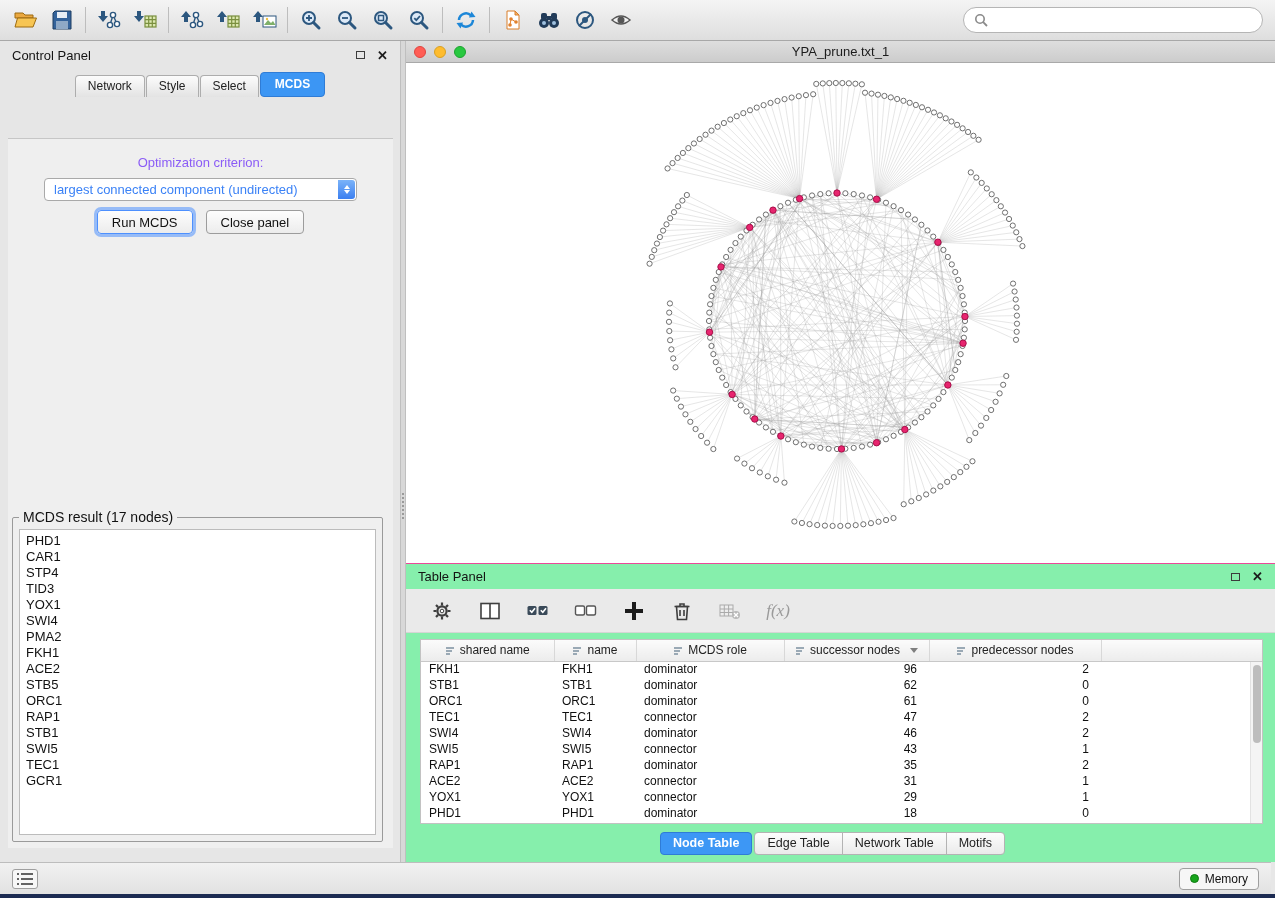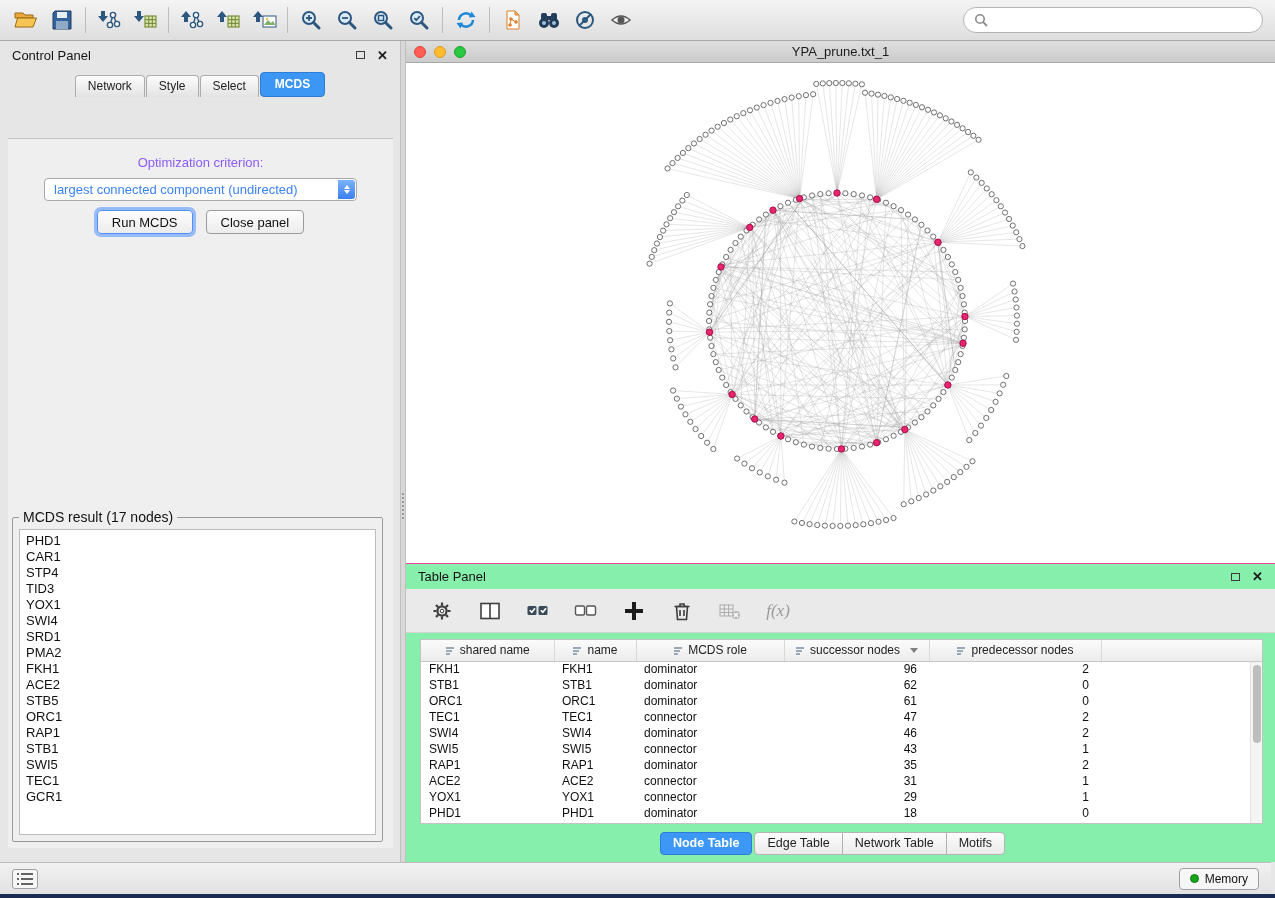--- a/index.html
+++ b/index.html
@@ -260,21 +260,20 @@
       </div>
       <fieldset class="result-box">
         <legend>MCDS result (17 nodes)</legend>
         <div class="result-list" id="mcds-list">
             <div class="result-item">PHD1</div>
             <div class="result-item">CAR1</div>
             <div class="result-item">STP4</div>
             <div class="result-item">TID3</div>
             <div class="result-item">YOX1</div>
             <div class="result-item">SWI4</div>
-            <div class="result-item">SRD1</div>
             <div class="result-item">PMA2</div>
             <div class="result-item">FKH1</div>
             <div class="result-item">ACE2</div>
             <div class="result-item">STB5</div>
             <div class="result-item">ORC1</div>
             <div class="result-item">RAP1</div>
             <div class="result-item">STB1</div>
             <div class="result-item">SWI5</div>
             <div class="result-item">TEC1</div>
             <div class="result-item">GCR1</div>

